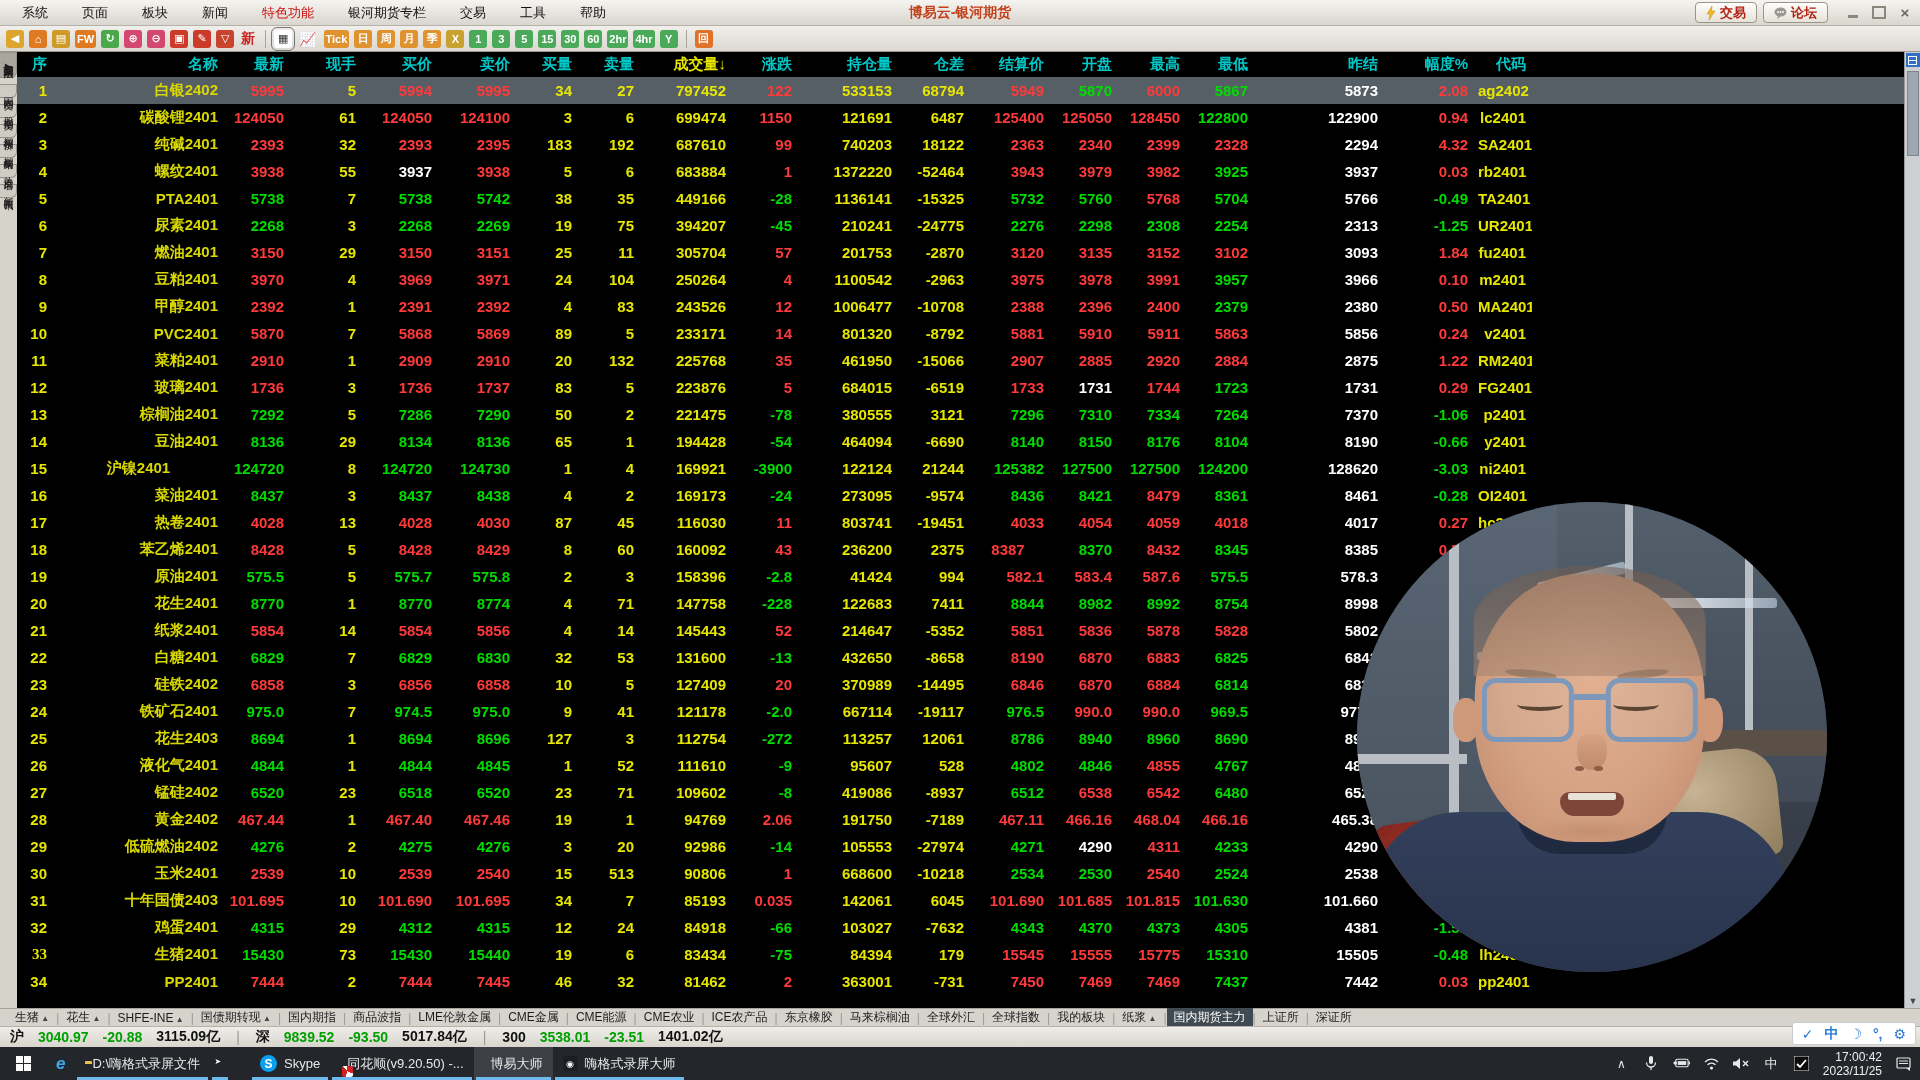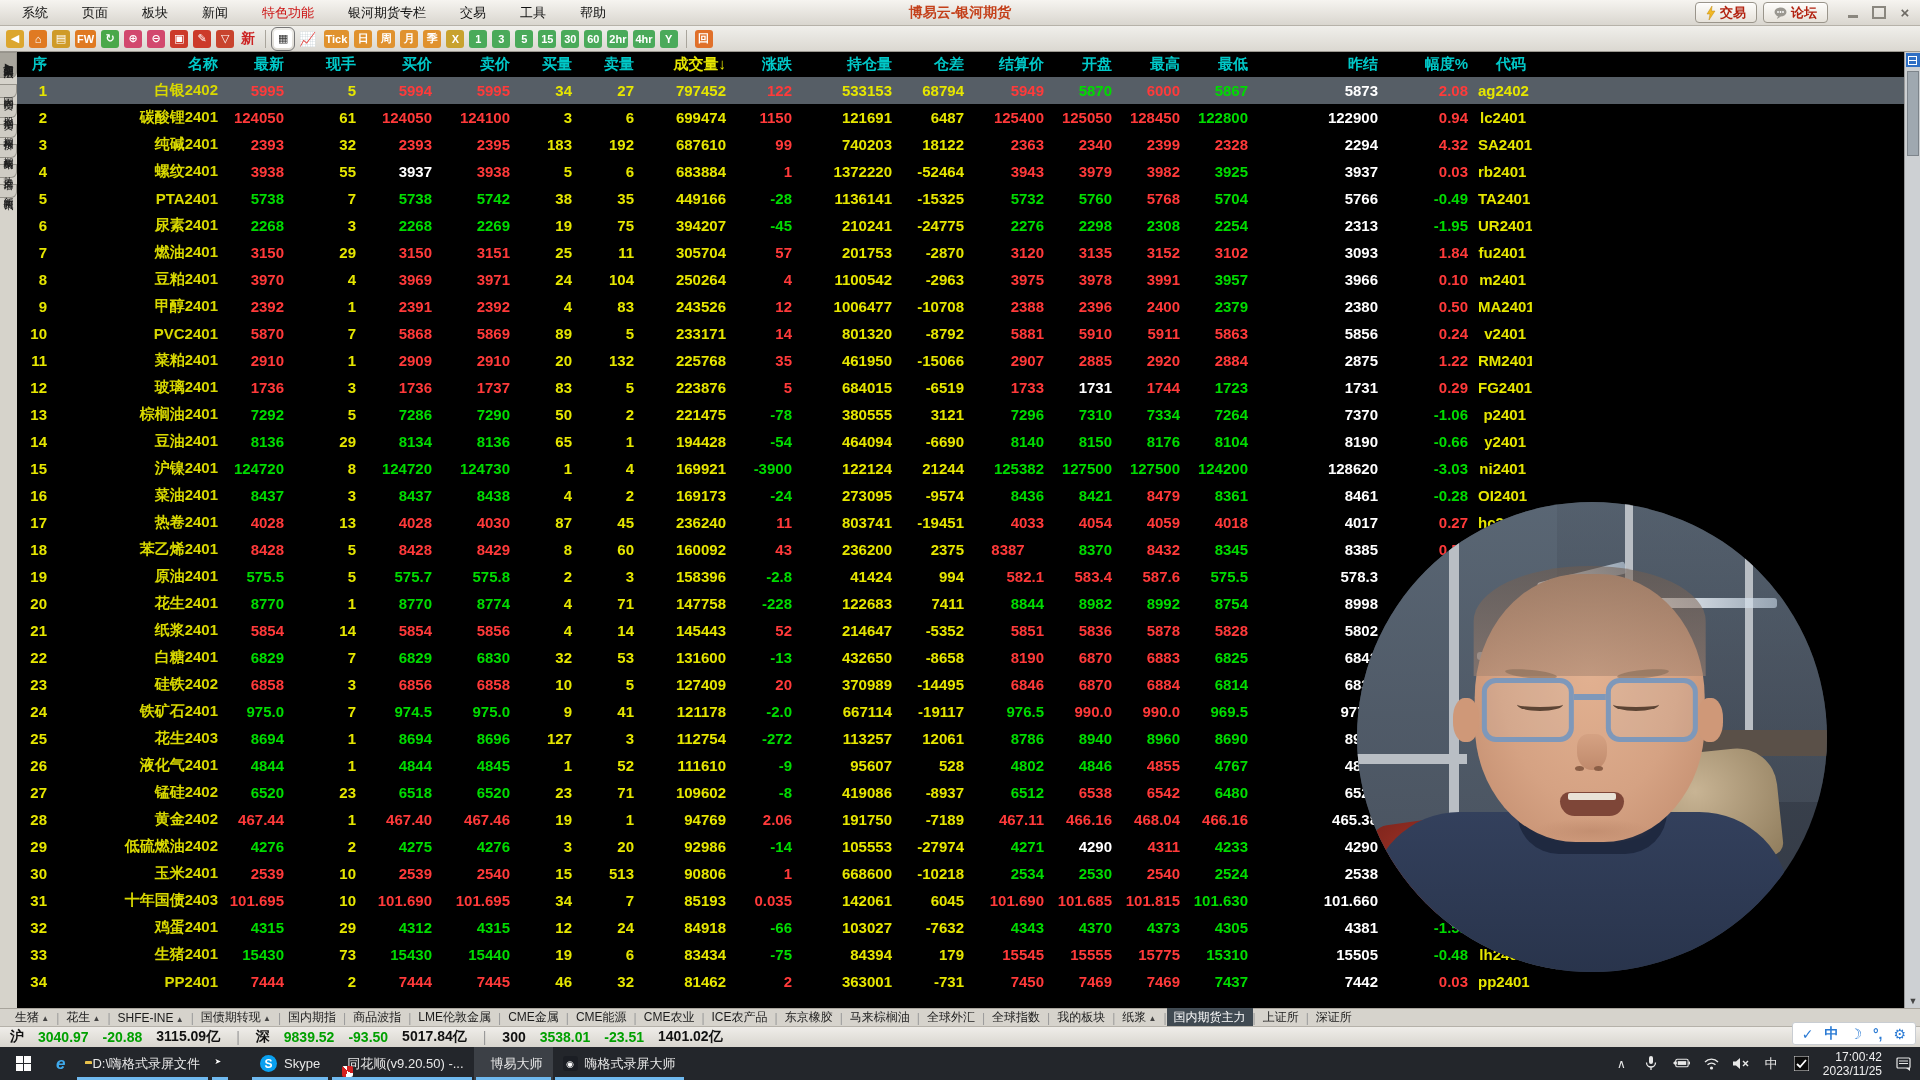--- a/index.html
+++ b/index.html
@@ -395,21 +395,21 @@
           <span class="tc c-yel" style="width: 62px; padding-right: 8px;">75</span>
           <span class="tc c-yel" style="width: 92px; padding-right: 8px;">394207</span>
           <span class="tc c-grn" style="width: 68px; padding-right: 10px;">-45</span>
           <span class="tc c-yel" style="width: 98px; padding-right: 8px;">210241</span>
           <span class="tc c-yel" style="width: 72px; padding-right: 8px;">-24775</span>
           <span class="tc c-grn" style="width: 80px; padding-right: 8px;">2276</span>
           <span class="tc c-grn" style="width: 68px; padding-right: 8px;">2298</span>
           <span class="tc c-grn" style="width: 68px; padding-right: 8px;">2308</span>
           <span class="tc c-grn" style="width: 68px; padding-right: 8px;">2254</span>
           <span class="tc c-wht" style="width: 130px; padding-right: 8px;">2313</span>
-          <span class="tc c-grn" style="width: 92px; padding-right: 10px;">-1.95</span>
+          <span class="tc c-grn" style="width: 92px; padding-right: 10px;">-1.25</span>
           <span class="tc c-yel" style="width: 54px; padding-right: 6px;">UR2401</span>
         </div>
         <div class="trow">
           <span class="tc c-yel" style="width: 42px; padding-right: 12px;">7</span>
           <span class="tc c-name" style="width: 165px; padding-right: 6px;">燃油2401</span>
           <span class="tc c-red" style="width: 68px; padding-right: 8px;">3150</span>
           <span class="tc c-yel" style="width: 72px; padding-right: 8px;">29</span>
           <span class="tc c-red" style="width: 76px; padding-right: 8px;">3150</span>
           <span class="tc c-red" style="width: 78px; padding-right: 8px;">3151</span>
           <span class="tc c-yel" style="width: 62px; padding-right: 8px;">25</span>
@@ -568,21 +568,21 @@
           <span class="tc c-grn" style="width: 80px; padding-right: 8px;">8140</span>
           <span class="tc c-grn" style="width: 68px; padding-right: 8px;">8150</span>
           <span class="tc c-grn" style="width: 68px; padding-right: 8px;">8176</span>
           <span class="tc c-grn" style="width: 68px; padding-right: 8px;">8104</span>
           <span class="tc c-wht" style="width: 130px; padding-right: 8px;">8190</span>
           <span class="tc c-grn" style="width: 92px; padding-right: 10px;">-0.66</span>
           <span class="tc c-yel" style="width: 54px; padding-right: 6px;">y2401</span>
         </div>
         <div class="trow">
           <span class="tc c-yel" style="width: 42px; padding-right: 12px;">15</span>
-          <span class="tc c-name" style="width: 165px; padding-right: 6px;">沪镍2401</span>
+          <span class="tc c-name" style="width: 165px; padding-right: 6px; text-align: center;">沪镍2401</span>
           <span class="tc c-grn" style="width: 68px; padding-right: 8px;">124720</span>
           <span class="tc c-yel" style="width: 72px; padding-right: 8px;">8</span>
           <span class="tc c-grn" style="width: 76px; padding-right: 8px;">124720</span>
           <span class="tc c-grn" style="width: 78px; padding-right: 8px;">124730</span>
           <span class="tc c-yel" style="width: 62px; padding-right: 8px;">1</span>
           <span class="tc c-yel" style="width: 62px; padding-right: 8px;">4</span>
           <span class="tc c-yel" style="width: 92px; padding-right: 8px;">169921</span>
           <span class="tc c-grn" style="width: 68px; padding-right: 10px;">-3900</span>
           <span class="tc c-yel" style="width: 98px; padding-right: 8px;">122124</span>
           <span class="tc c-yel" style="width: 72px; padding-right: 8px;">21244</span>
@@ -617,21 +617,21 @@
         </div>
         <div class="trow">
           <span class="tc c-yel" style="width: 42px; padding-right: 12px;">17</span>
           <span class="tc c-name" style="width: 165px; padding-right: 6px;">热卷2401</span>
           <span class="tc c-red" style="width: 68px; padding-right: 8px;">4028</span>
           <span class="tc c-yel" style="width: 72px; padding-right: 8px;">13</span>
           <span class="tc c-red" style="width: 76px; padding-right: 8px;">4028</span>
           <span class="tc c-red" style="width: 78px; padding-right: 8px;">4030</span>
           <span class="tc c-yel" style="width: 62px; padding-right: 8px;">87</span>
           <span class="tc c-yel" style="width: 62px; padding-right: 8px;">45</span>
-          <span class="tc c-yel" style="width: 92px; padding-right: 8px;">236240</span>
+          <span class="tc c-yel" style="width: 92px; padding-right: 8px;">116030</span>
           <span class="tc c-red" style="width: 68px; padding-right: 10px;">11</span>
           <span class="tc c-yel" style="width: 98px; padding-right: 8px;">803741</span>
           <span class="tc c-yel" style="width: 72px; padding-right: 8px;">-19451</span>
           <span class="tc c-red" style="width: 80px; padding-right: 8px;">4033</span>
           <span class="tc c-red" style="width: 68px; padding-right: 8px;">4054</span>
           <span class="tc c-red" style="width: 68px; padding-right: 8px;">4059</span>
           <span class="tc c-red" style="width: 68px; padding-right: 8px;">4018</span>
           <span class="tc c-wht" style="width: 130px; padding-right: 8px;">4017</span>
           <span class="tc c-red" style="width: 92px; padding-right: 10px;">0.27</span>
           <span class="tc c-yel" style="width: 54px; padding-right: 6px;">hc2401</span>
@@ -945,21 +945,21 @@
           <span class="tc c-yel" style="width: 72px; padding-right: 8px;">-7632</span>
           <span class="tc c-grn" style="width: 80px; padding-right: 8px;">4343</span>
           <span class="tc c-grn" style="width: 68px; padding-right: 8px;">4370</span>
           <span class="tc c-grn" style="width: 68px; padding-right: 8px;">4373</span>
           <span class="tc c-grn" style="width: 68px; padding-right: 8px;">4305</span>
           <span class="tc c-wht" style="width: 130px; padding-right: 8px;">4381</span>
           <span class="tc c-grn" style="width: 92px; padding-right: 10px;">-1.51</span>
           <span class="tc c-yel" style="width: 54px; padding-right: 6px;">jd2401</span>
         </div>
         <div class="trow">
-          <span class="tc c-yel" style="width: 42px; padding-right: 12px;">33</span>
+          <span class="tc c-yel" style="width: 42px; padding-right: 12px; font-family: Liberation Serif, serif;">33</span>
           <span class="tc c-name" style="width: 165px; padding-right: 6px;">生猪2401</span>
           <span class="tc c-grn" style="width: 68px; padding-right: 8px;">15430</span>
           <span class="tc c-yel" style="width: 72px; padding-right: 8px;">73</span>
           <span class="tc c-grn" style="width: 76px; padding-right: 8px;">15430</span>
           <span class="tc c-grn" style="width: 78px; padding-right: 8px;">15440</span>
           <span class="tc c-yel" style="width: 62px; padding-right: 8px;">19</span>
           <span class="tc c-yel" style="width: 62px; padding-right: 8px;">6</span>
           <span class="tc c-yel" style="width: 92px; padding-right: 8px;">83434</span>
           <span class="tc c-grn" style="width: 68px; padding-right: 10px;">-75</span>
           <span class="tc c-yel" style="width: 98px; padding-right: 8px;">84394</span>

